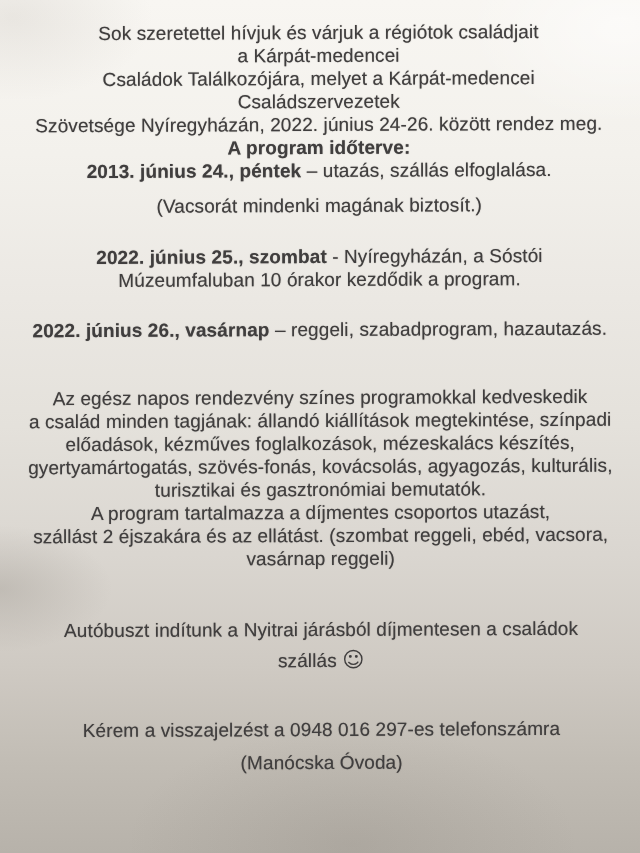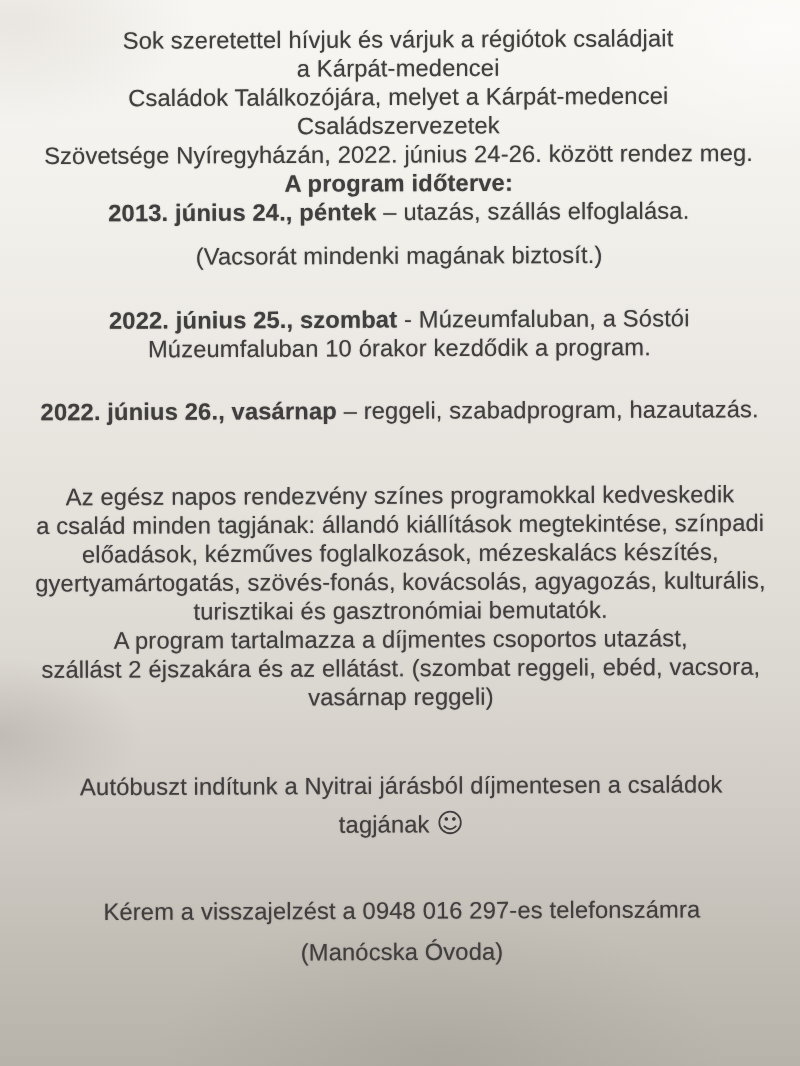--- a/index.html
+++ b/index.html
@@ -67,21 +67,21 @@
     <div class="line">Szövetsége Nyíregyházán, 2022. június 24-26. között rendez meg.</div>
   </div>
 
   <div class="line b">A program időterve:</div>
 
   <div class="line"><span class="b">2013. június 24., péntek</span><span> – utazás, szállás elfoglalása.</span></div>
 
   <div class="line note">(Vacsorát mindenki magának biztosít.)</div>
 
   <div class="day2">
-    <div class="line"><span class="b">2022. június 25., szombat</span><span> - Múzeumfaluban, a Sóstói</span></div>
+    <div class="line"><span class="b">2022. június 25., szombat</span><span> - Nyíregyházán, a Sóstói</span></div>
     <div class="line">Múzeumfaluban 10 órakor kezdődik a program.</div>
   </div>
 
   <div class="line day3"><span class="b">2022. június 26., vasárnap</span><span> – reggeli, szabadprogram, hazautazás.</span></div>
 
   <div class="desc">
     <div class="line">Az egész napos rendezvény színes programokkal kedveskedik</div>
     <div class="line">a család minden tagjának: állandó kiállítások megtekintése, színpadi</div>
     <div class="line">előadások, kézműves foglalkozások, mézeskalács készítés,</div>
     <div class="line">gyertyamártogatás, szövés-fonás, kovácsolás, agyagozás, kulturális,</div>
@@ -89,20 +89,20 @@
   </div>
 
   <div>
     <div class="line">A program tartalmazza a díjmentes csoportos utazást,</div>
     <div class="line">szállást 2 éjszakára és az ellátást. (szombat reggeli, ebéd, vacsora,</div>
     <div class="line">vasárnap reggeli)</div>
   </div>
 
   <div class="bus">
     <div class="line">Autóbuszt indítunk a Nyitrai járásból díjmentesen a családok</div>
-    <div class="line"><span>tagjának </span><span class="emoji">☺</span></div>
+    <div class="line"><span>szállás </span><span class="emoji">☺</span></div>
   </div>
 
   <div class="line phone">Kérem a visszajelzést a 0948 016 297-es telefonszámra</div>
 
   <div class="line signature">(Manócska Óvoda)</div>
 
 </div>
 
 </body></html>

